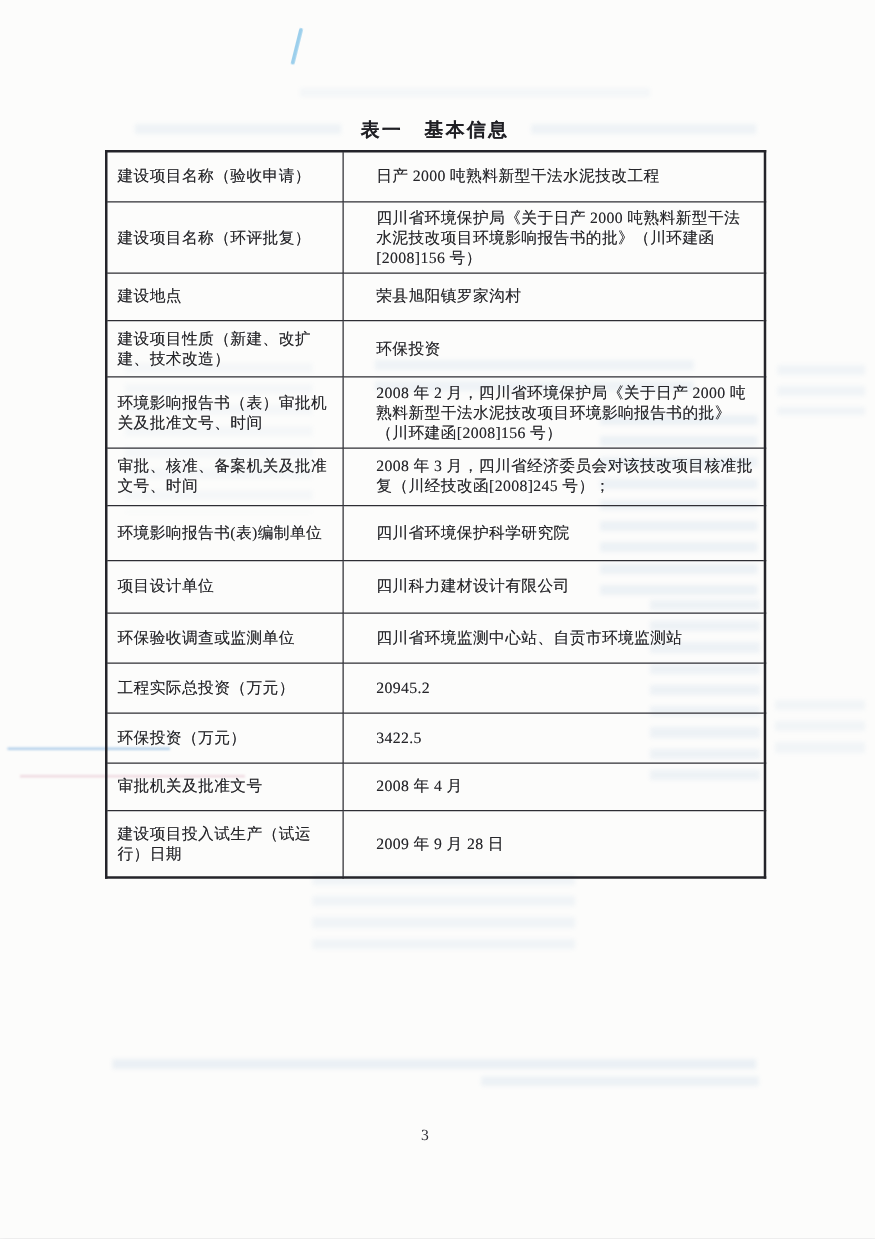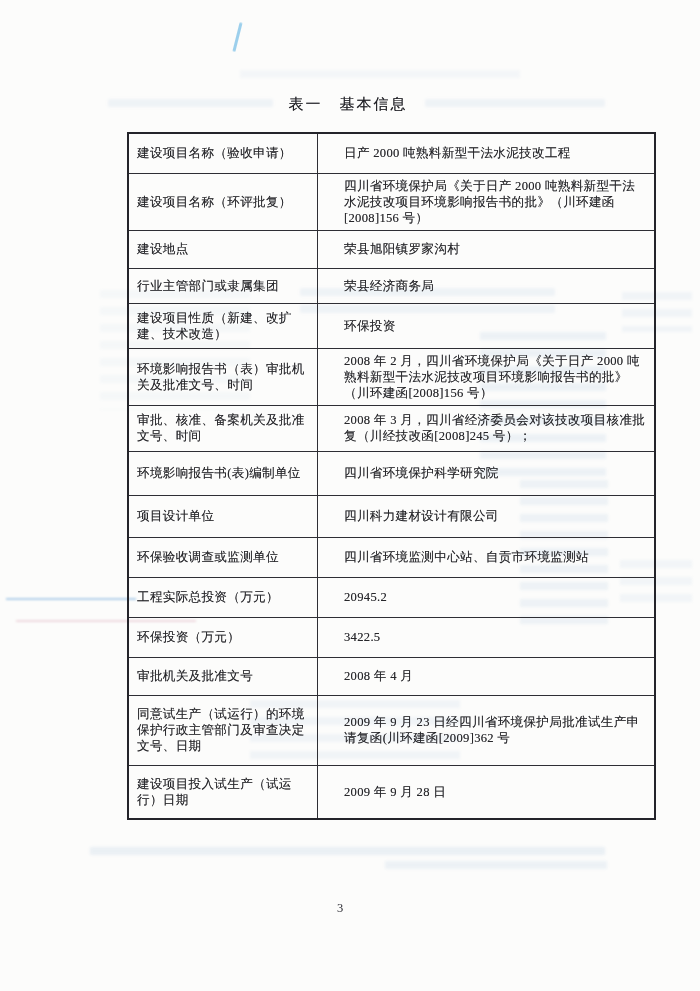--- a/index.html
+++ b/index.html
@@ -3,29 +3,28 @@
 <meta charset="utf-8">
 <style>
   html,body{margin:0;padding:0;background:#e9e9e9;}
   .page{
     position:relative;width:700px;height:991px;background:#fcfcfb;
     font-family:"Liberation Serif","DejaVu Serif",serif;color:#26262a;
     overflow:hidden;box-shadow:0 0 4px rgba(0,0,0,.15);
   }
   .title{
     position:absolute;left:84px;top:95px;width:528px;margin:0;
-    text-align:center;font-size:15px;font-weight:normal;letter-spacing:2px;
+    text-align:center;font-size:15px;font-weight:bold;letter-spacing:2px;
     color:#1f1f24;text-shadow:0 0 .5px rgba(30,30,36,.6);
   }
   .info-table{
-    position:absolute;left:84px;top:132px;width:529px;
+    position:absolute;left:84px;top:120px;width:529px;
     border-collapse:collapse;table-layout:fixed;
     font-size:12.6px;line-height:16px;
     border:2.2px solid #24242a;
-    margin-left:43px;
   }
   .info-table td{
     border:1.5px solid #2e2e34;vertical-align:middle;
     letter-spacing:.3px;color:#26262a;
     text-shadow:0 0 .5px rgba(40,40,45,.5);
   }
   td.label{width:176px;padding:4px 4px 4px 8px;}
   td.value{padding:4px 8px 4px 26px;}
   .page-number{
     position:absolute;left:84px;top:901px;width:512px;text-align:center;
@@ -82,24 +81,20 @@
         <td class="value">日产 2000 吨熟料新型干法水泥技改工程</td>
       </tr>
       <tr style="height:44px">
         <td class="label">建设项目名称（环评批复）</td>
         <td class="value">四川省环境保护局《关于日产 2000 吨熟料新型干法水泥技改项目环境影响报告书的批》（川环建函[2008]156 号）</td>
       </tr>
       <tr style="height:38px">
         <td class="label">建设地点</td>
         <td class="value">荣县旭阳镇罗家沟村</td>
       </tr>
-      <tr style="height:35px">
-        <td class="label">行业主管部门或隶属集团</td>
-        <td class="value">荣县经济商务局</td>
-      </tr>
       <tr style="height:45px">
         <td class="label">建设项目性质（新建、改扩建、技术改造）</td>
         <td class="value">环保投资</td>
       </tr>
       <tr style="height:54px">
         <td class="label">环境影响报告书（表）审批机关及批准文号、时间</td>
         <td class="value">2008 年 2 月，四川省环境保护局《关于日产 2000 吨熟料新型干法水泥技改项目环境影响报告书的批》（川环建函[2008]156 号）</td>
       </tr>
       <tr style="height:46px">
         <td class="label">审批、核准、备案机关及批准文号、时间</td>
@@ -122,24 +117,20 @@
         <td class="value">20945.2</td>
       </tr>
       <tr style="height:40px">
         <td class="label">环保投资（万元）</td>
         <td class="value">3422.5</td>
       </tr>
       <tr style="height:38px">
         <td class="label">审批机关及批准文号</td>
         <td class="value">2008 年 4 月</td>
       </tr>
-      <tr style="height:70px">
-        <td class="label">同意试生产（试运行）的环境保护行政主管部门及审查决定文号、日期</td>
-        <td class="value">2009 年 9 月 23 日经四川省环境保护局批准试生产申请复函(川环建函[2009]362 号</td>
-      </tr>
       <tr style="height:54px">
         <td class="label">建设项目投入试生产（试运行）日期</td>
         <td class="value">2009 年 9 月 28 日</td>
       </tr>
     </tbody>
   </table>
 
   <div class="page-number">3</div>
 
 </div>

